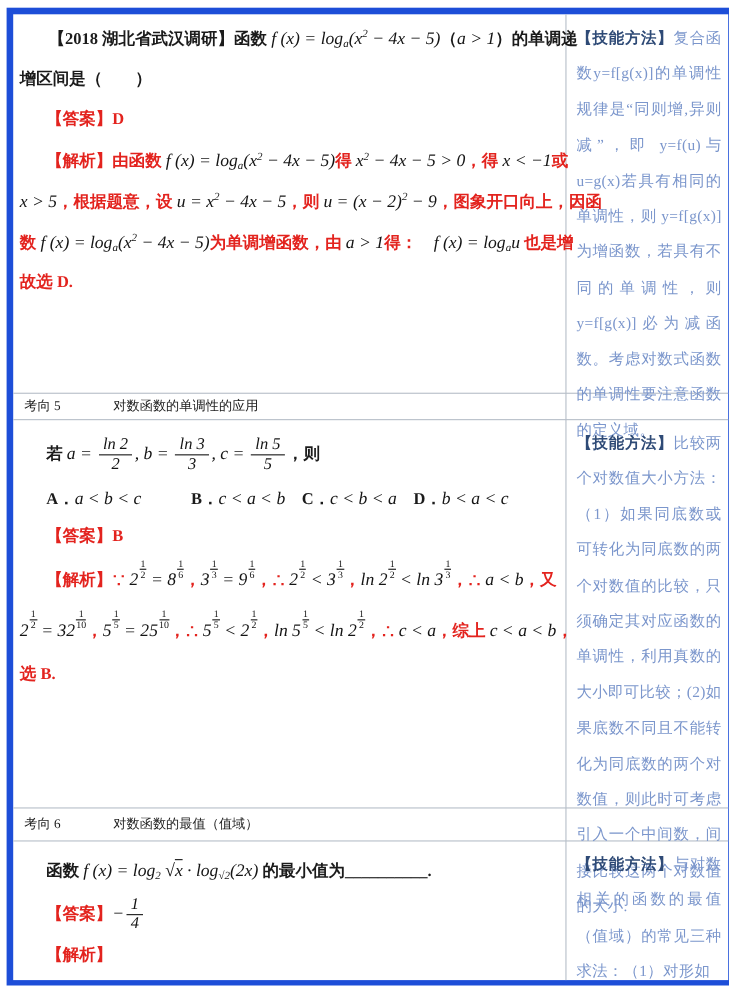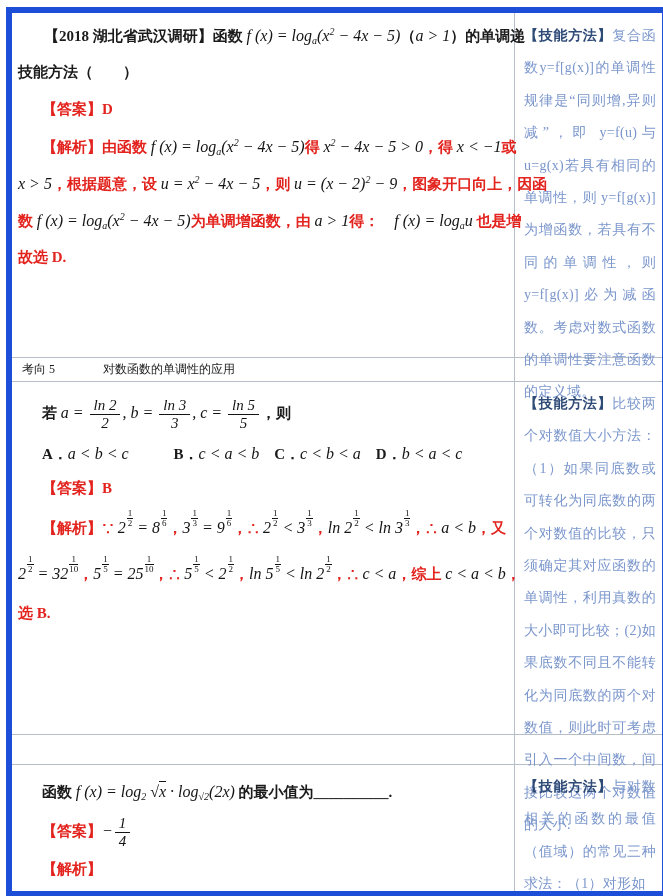--- a/index.html
+++ b/index.html
@@ -54,21 +54,21 @@
 
 <div class="tbl">
   <div class="vline"></div>
   <div class="hline" style="top:344px"></div>
   <div class="hline" style="top:368px"></div>
   <div class="hline" style="top:721px"></div>
   <div class="hline" style="top:751px"></div>
 
   <div class="cell main" style="top:4px;">
     <div class="ln h37 ind"><span>【2018 湖北省武汉调研】函数 </span><span class="seg-m">f (x) = log<sub>a</sub></span><span class="seg-m">(x<sup>2</sup></span><span class="seg-m"> − 4x − 5)</span><span>（</span><span class="seg-m">a &gt; 1</span><span>）的单调递</span></div>
-    <div class="ln h37 flush"><span>技能方法（　　）</span></div>
+    <div class="ln h37 flush"><span>增区间是（　　）</span></div>
     <div class="ln h37 ind2"><span class="seg-r">【答案】D</span></div>
     <div class="ln h37 ind2"><span class="seg-r">【解析】由函数 </span><span class="seg-m">f (x) = log<sub>a</sub></span><span class="seg-m">(x<sup>2</sup></span><span class="seg-m"> − 4x − 5)</span><span class="seg-r">得 </span><span class="seg-m">x<sup>2</sup></span><span class="seg-m"> − 4x − 5 &gt; 0</span><span class="seg-r">，得 </span><span class="seg-m">x &lt; −1</span><span class="seg-r">或</span></div>
     <div class="ln h37 flush"><span class="seg-m">x &gt; 5</span><span class="seg-r">，根据题意，设 </span><span class="seg-m">u = x<sup>2</sup></span><span class="seg-m"> − 4x − 5</span><span class="seg-r">，则 </span><span class="seg-m">u = (x − 2)<sup>2</sup></span><span class="seg-m"> − 9</span><span class="seg-r">，图象开口向上，因函</span></div>
     <div class="ln h37 flush"><span class="seg-r">数 </span><span class="seg-m">f (x) = log<sub>a</sub></span><span class="seg-m">(x<sup>2</sup></span><span class="seg-m"> − 4x − 5)</span><span class="seg-r">为单调增函数，由 </span><span class="seg-m">a &gt; 1</span><span class="seg-r">得：　</span><span class="seg-m">f (x) = log<sub>a</sub></span><span class="seg-m">u</span><span class="seg-r"> 也是增</span></div>
     <div class="ln h37 flush"><span class="seg-r">故选 D.</span></div>
   </div>
   <div class="cell side" style="top:0;">
     <p class="tip"><span class="tip-label">【技能方法】</span><span>复合函数y=f[g(x)]的单调性规律是“同则增,异则减”，即 y=f(u)与 u=g(x)若具有相同的单调性，则 y=f[g(x)]为增函数，若具有不同的单调性，则 y=f[g(x)]必为减函数。考虑对数式函数的单调性要注意函数的定义域。</span></p>
   </div>
 
@@ -82,20 +82,24 @@
     <div class="ln h34 ind2"><span>A．</span><span class="seg-m">a &lt; b &lt; c</span><span>　　　</span><span>B．</span><span class="seg-m">c &lt; a &lt; b</span><span>　</span><span>C．</span><span class="seg-m">c &lt; b &lt; a</span><span>　</span><span>D．</span><span class="seg-m">b &lt; a &lt; c</span></div>
     <div class="ln h34 ind2"><span class="seg-r">【答案】B</span></div>
     <div class="ln h46 ind2"><span class="seg-r">【解析】∵ </span><span class="seg-m">2<span class="efrac"><span class="fn">1</span><span class="fd">2</span></span></span><span class="seg-m"> = 8<span class="efrac"><span class="fn">1</span><span class="fd">6</span></span></span><span class="seg-r">，</span><span class="seg-m">3<span class="efrac"><span class="fn">1</span><span class="fd">3</span></span></span><span class="seg-m"> = 9<span class="efrac"><span class="fn">1</span><span class="fd">6</span></span></span><span class="seg-r">，∴ </span><span class="seg-m">2<span class="efrac"><span class="fn">1</span><span class="fd">2</span></span></span><span class="seg-m"> &lt; 3<span class="efrac"><span class="fn">1</span><span class="fd">3</span></span></span><span class="seg-r">，</span><span class="seg-m">ln 2<span class="efrac"><span class="fn">1</span><span class="fd">2</span></span></span><span class="seg-m"> &lt; ln 3<span class="efrac"><span class="fn">1</span><span class="fd">3</span></span></span><span class="seg-r">，∴ </span><span class="seg-m">a &lt; b</span><span class="seg-r">，又</span></div>
     <div class="ln h46 flush"><span class="seg-m">2<span class="efrac"><span class="fn">1</span><span class="fd">2</span></span></span><span class="seg-m"> = 32<span class="efrac"><span class="fn">1</span><span class="fd">10</span></span></span><span class="seg-r">，</span><span class="seg-m">5<span class="efrac"><span class="fn">1</span><span class="fd">5</span></span></span><span class="seg-m"> = 25<span class="efrac"><span class="fn">1</span><span class="fd">10</span></span></span><span class="seg-r">，∴ </span><span class="seg-m">5<span class="efrac"><span class="fn">1</span><span class="fd">5</span></span></span><span class="seg-m"> &lt; 2<span class="efrac"><span class="fn">1</span><span class="fd">2</span></span></span><span class="seg-r">，</span><span class="seg-m">ln 5<span class="efrac"><span class="fn">1</span><span class="fd">5</span></span></span><span class="seg-m"> &lt; ln 2<span class="efrac"><span class="fn">1</span><span class="fd">2</span></span></span><span class="seg-r">，∴ </span><span class="seg-m">c &lt; a</span><span class="seg-r">，综上 </span><span class="seg-m">c &lt; a &lt; b</span><span class="seg-r">，</span></div>
     <div class="ln h32 flush"><span class="seg-r">选 B.</span></div>
   </div>
   <div class="cell side" style="top:368px;">
     <p class="tip"><span class="tip-label">【技能方法】</span><span>比较两个对数值大小方法：（1）如果同底数或可转化为同底数的两个对数值的比较，只须确定其对应函数的单调性，利用真数的大小即可比较；(2)如果底数不同且不能转化为同底数的两个对数值，则此时可考虑引入一个中间数，间接比较这两个对数值的大小.</span></p>
   </div>
 
+  <div class="sec" style="top:722px;height:28px;">
+    <span class="sec-no">考向 6</span>
+    <span class="sec-title">对数函数的最值（值域）</span>
+  </div>
 
   <div class="cell main" style="top:763px;">
     <div class="ln h32 ind2"><span>函数 </span><span class="seg-m">f (x) = log<sub>2</sub></span><span class="seg-m"> </span><span class="seg-m">√<span class="sqr">x</span></span><span class="seg-m"> · log<sub>√2</sub></span><span class="seg-m">(2x)</span><span> 的最小值为</span><span>__________.</span></div>
     <div class="ln h46 ind2"><span class="seg-r">【答案】</span><span class="seg-m">−</span><span class="seg-m frac"><span class="fn">1</span><span class="fd">4</span></span></div>
     <div class="ln h30 ind2"><span class="seg-r">【解析】</span></div>
   </div>
   <div class="cell side" style="top:751px;">
     <p class="tip"><span class="tip-label">【技能方法】</span><span>与对数相关的函数的最值（值域）的常见三种求法：（1）对形如</span></p>
   </div>
 </div>

